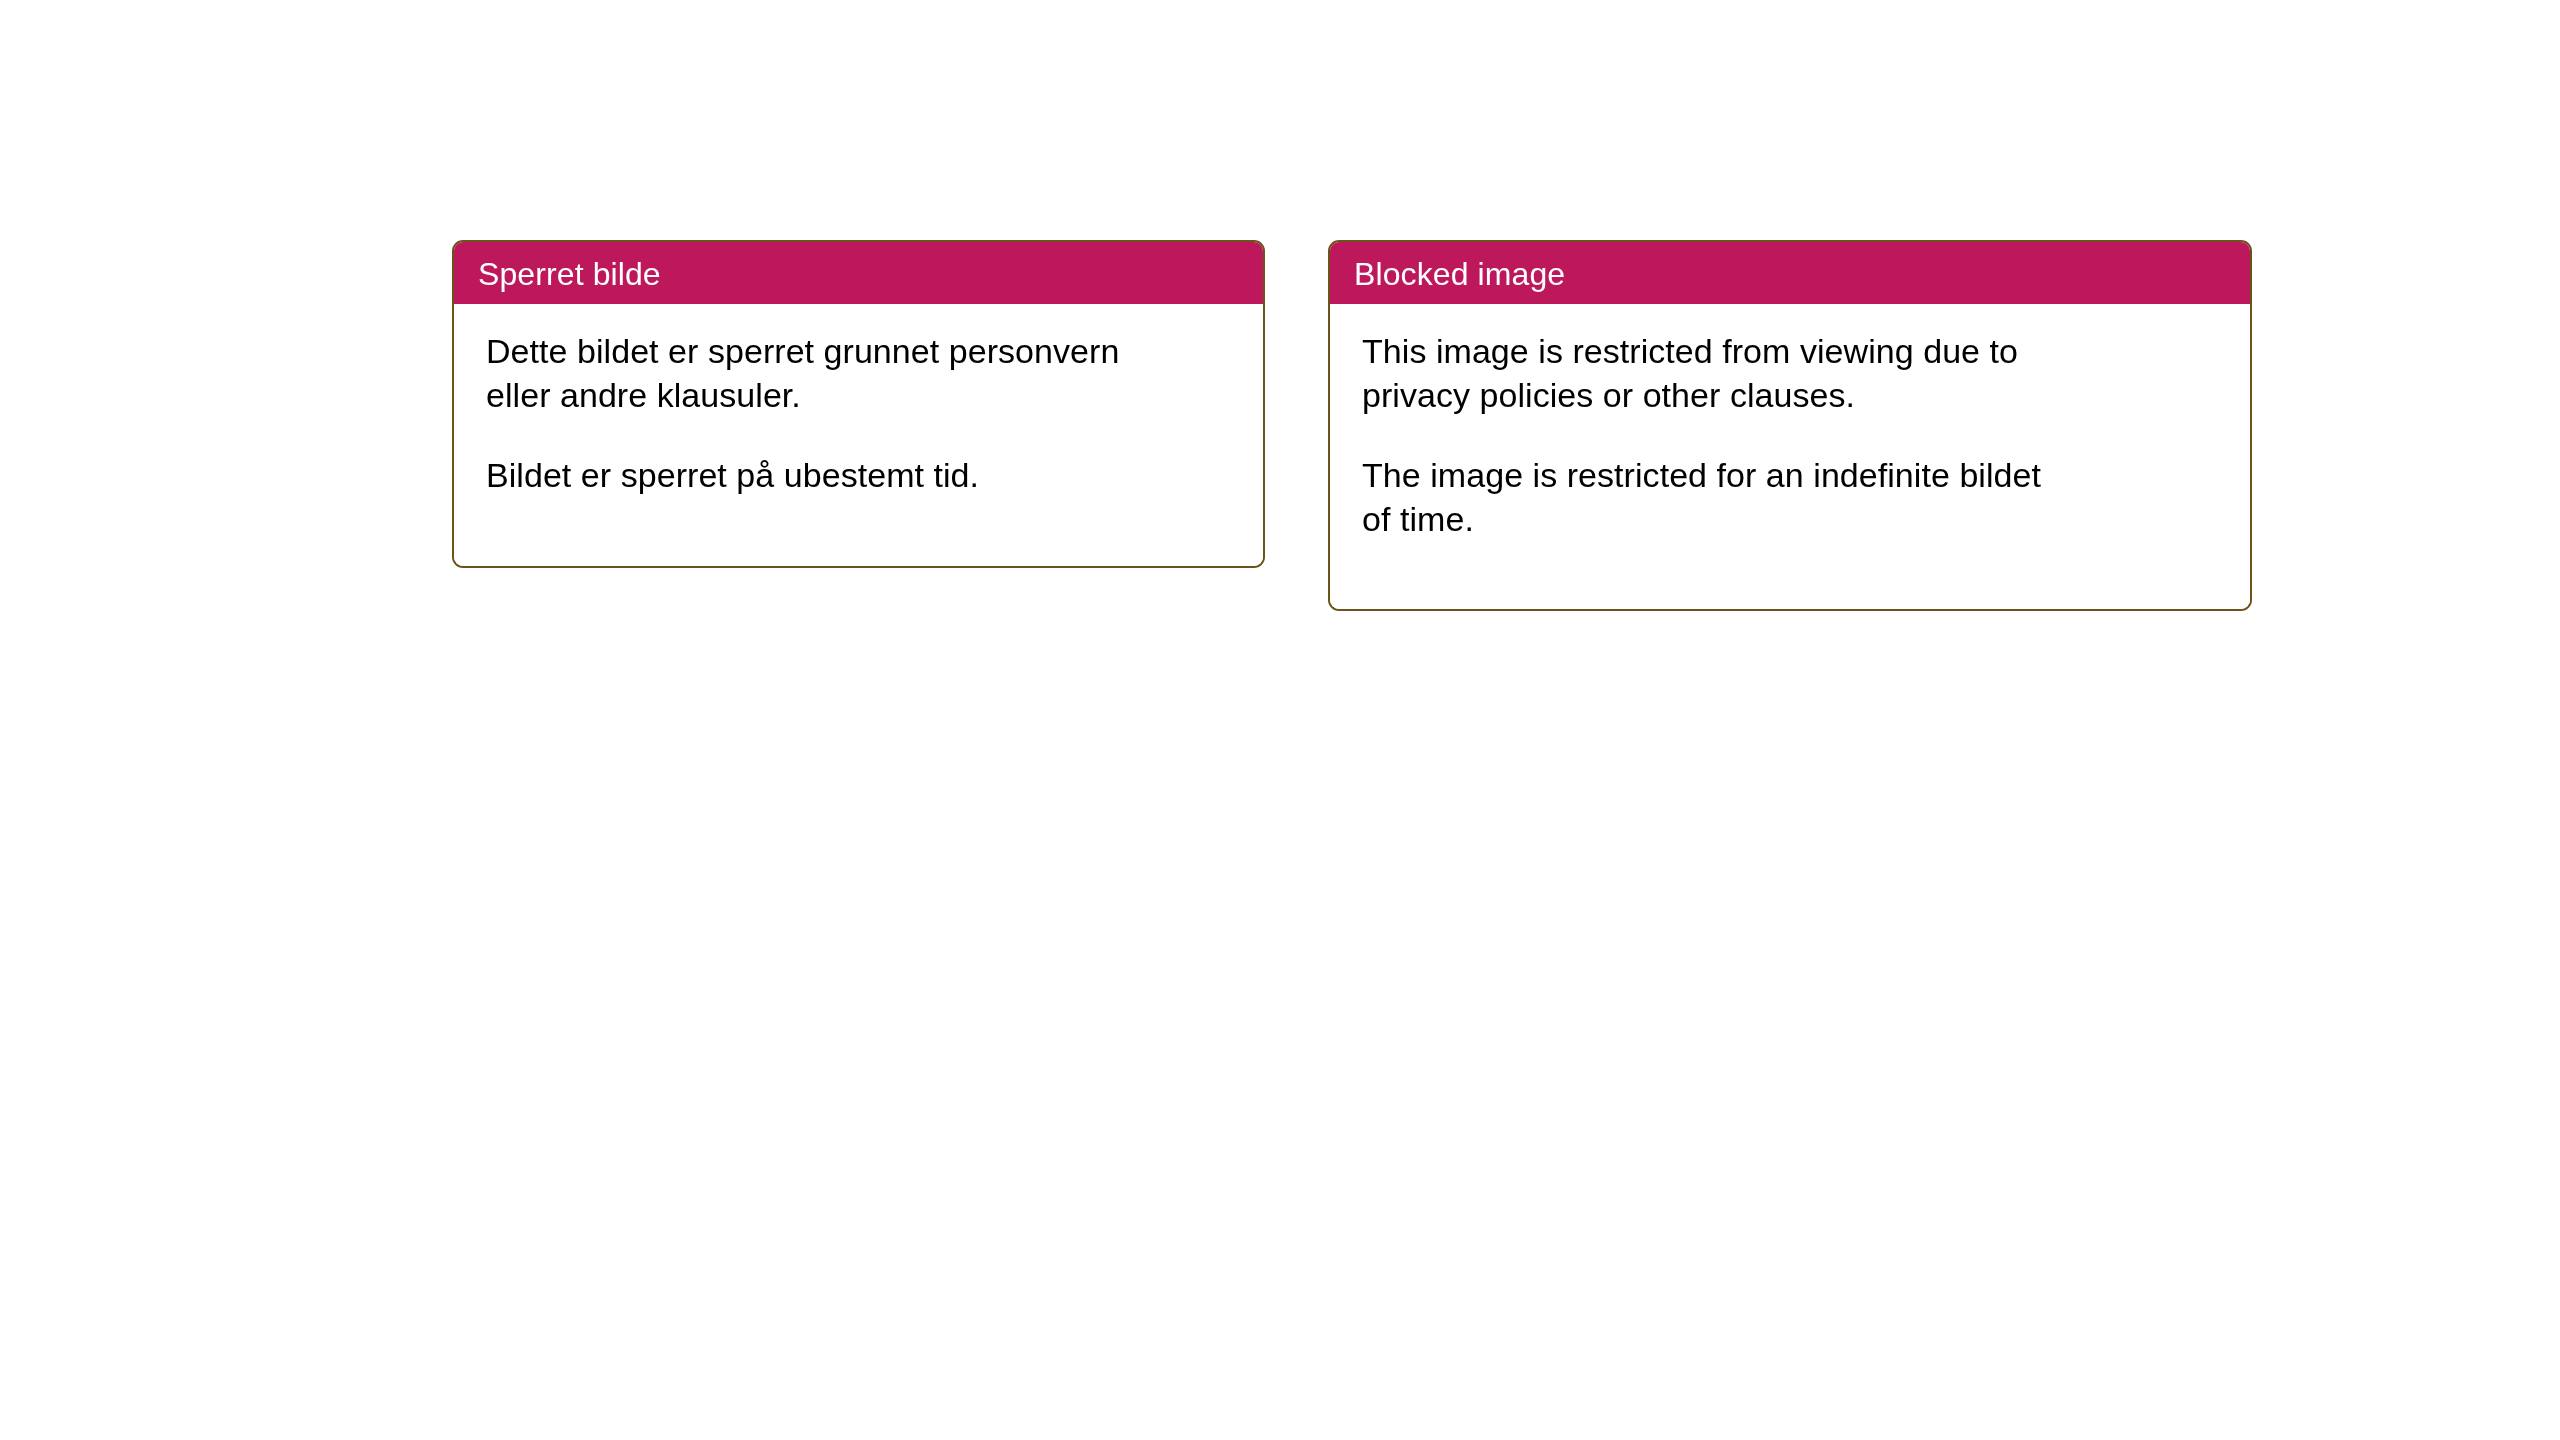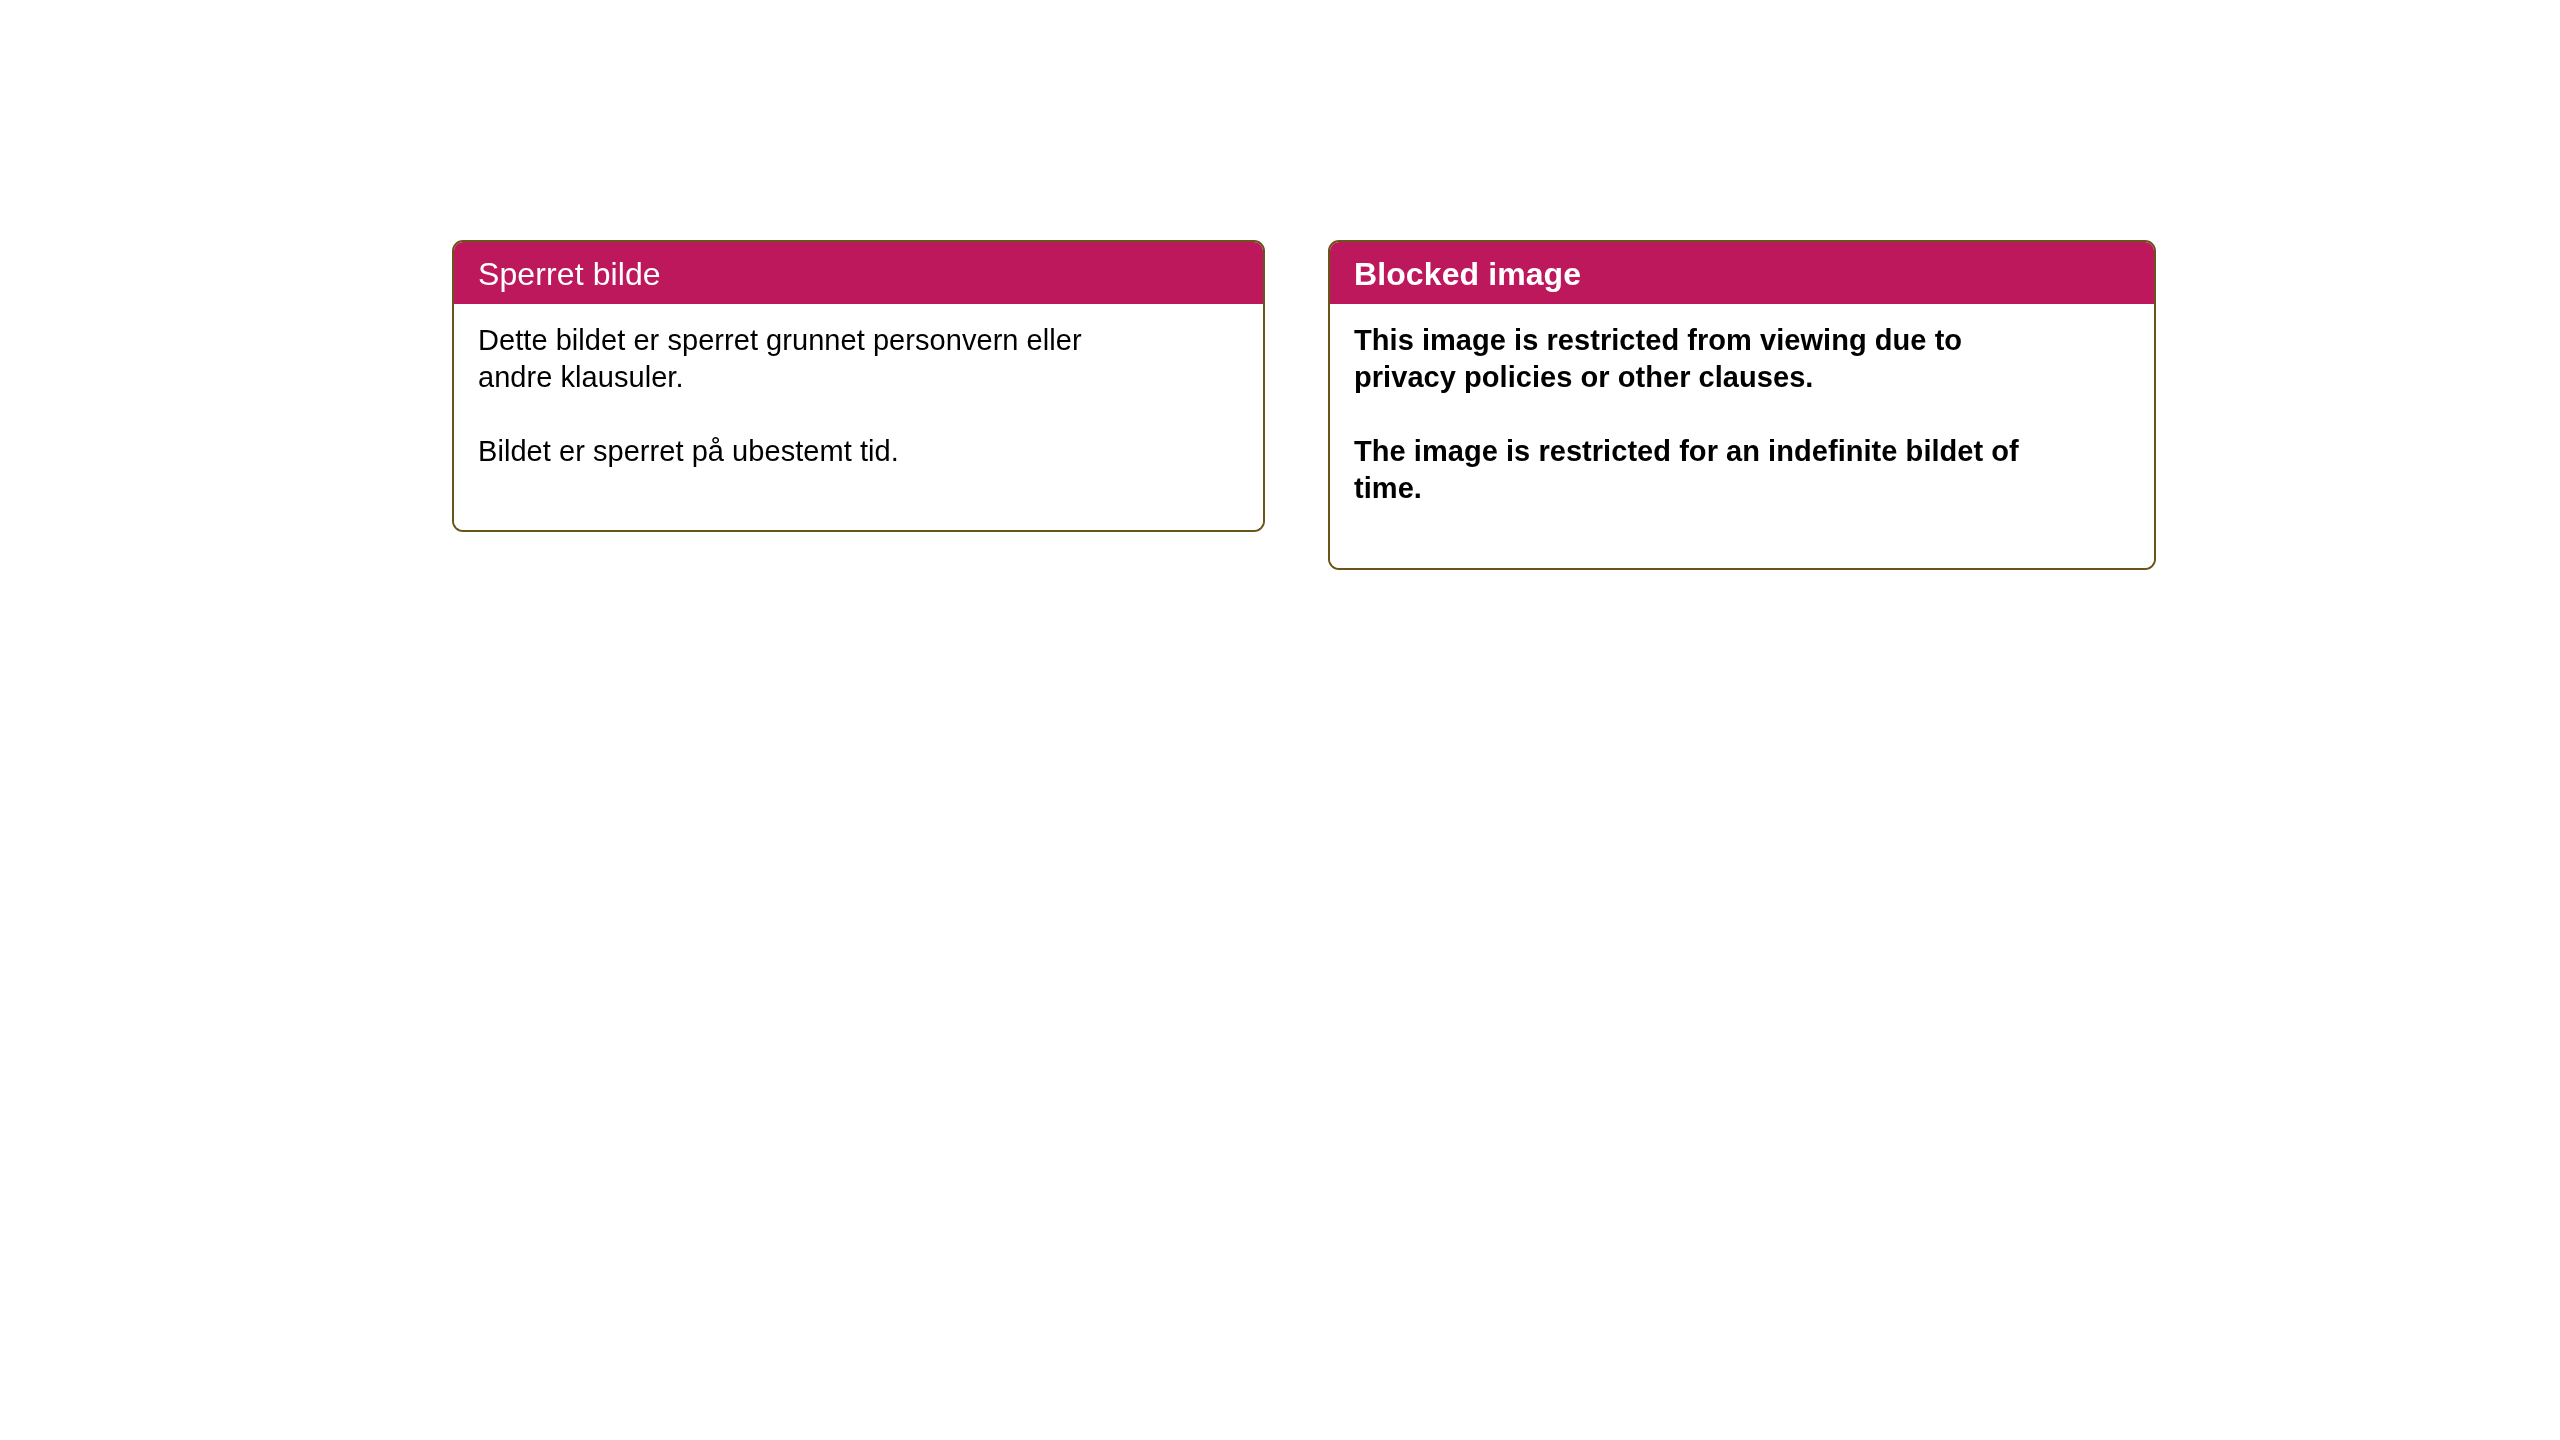--- a/index.html
+++ b/index.html
@@ -35,42 +35,41 @@
   .notice-card {
     width: 813px;
     box-sizing: border-box;
     background: #ffffff;
     border: 2px solid #6b5419;
     border-radius: 11px;
     overflow: hidden;
   }
 
   .notice-card.variant-en {
-    width: 828px;
-    font-weight: bold;
+    width: 924px;
   }
 
   .card-header {
     background: #be185d;
     color: #ffffff;
     font-size: 32px;
     line-height: 1;
     padding: 16px 0 14px 24px;
     letter-spacing: 0.1px;
     white-space: nowrap;
   }
 
   .card-body {
     padding: 18px 24px 60px 24px;
     background: #ffffff;
   }
 
   .card-paragraph {
-    margin: 0;
-    font-size: 29px;
+    margin: 8px;
+    font-size: 34px;
     line-height: 1.29;
     color: #000000;
     letter-spacing: 0.05px;
   }
 
   .card-paragraph + .card-paragraph {
     margin-top: 36px;
   }
 
   .card-body.variant-no .card-paragraph:first-child {

